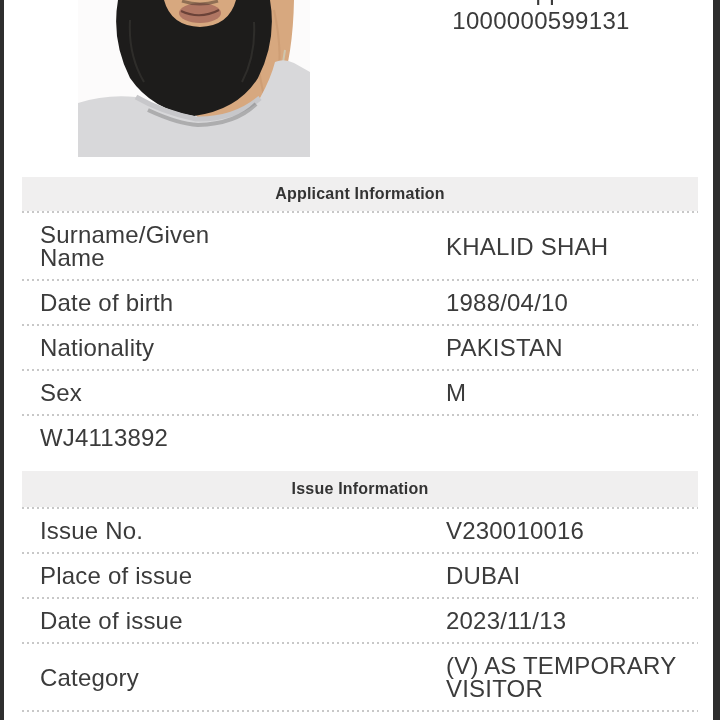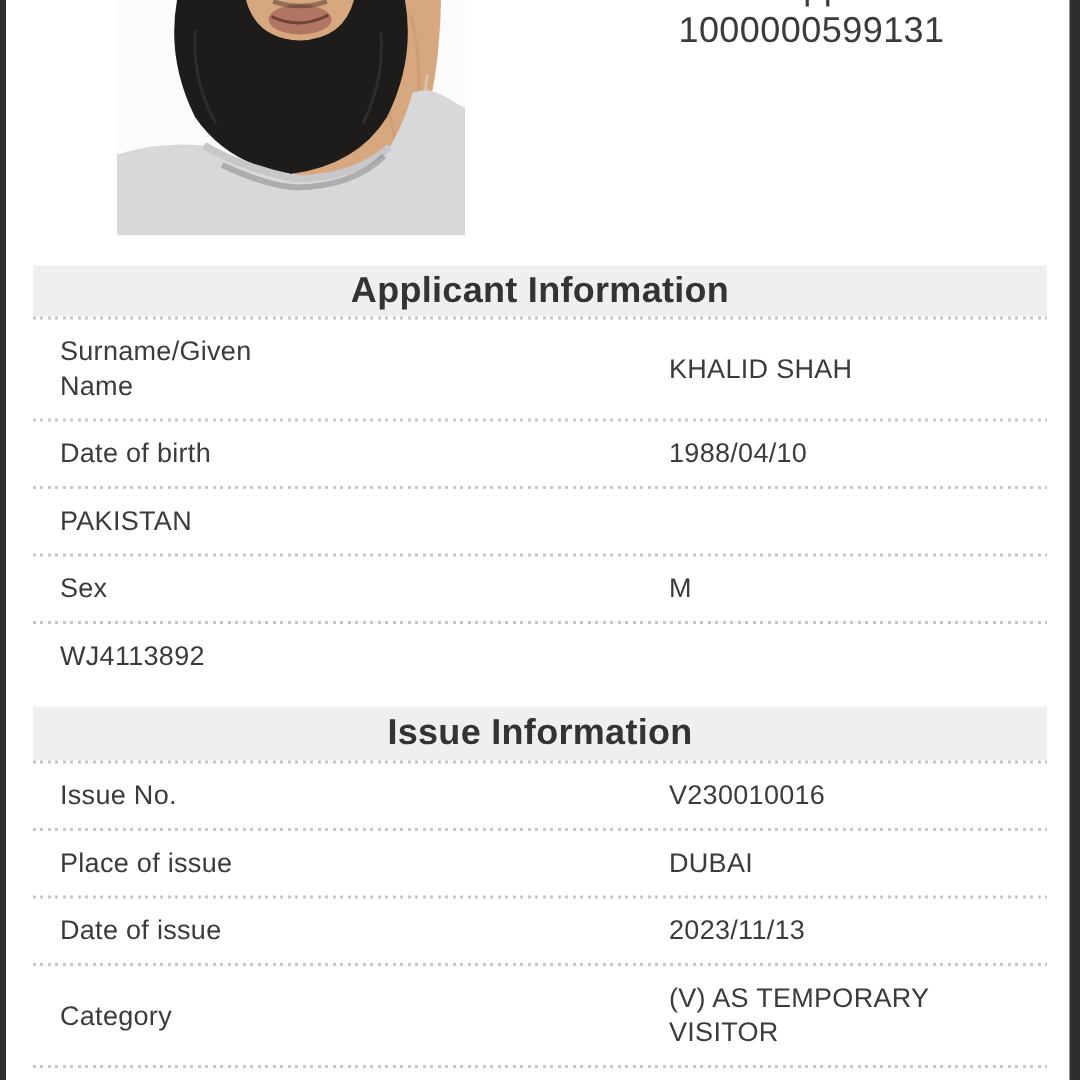--- a/index.html
+++ b/index.html
@@ -22,34 +22,34 @@
   .applicants{
     position:absolute;left:380px;top:-23px;width:322px;
     text-align:center;font-size:24px;line-height:29px;
     color:#3b3b3b;letter-spacing:0.3px;white-space:nowrap;
   }
 
   .content{position:absolute;left:22px;top:177px;width:676px;}
 
   .section-bar{
     background:#f0efef;text-align:center;font-weight:bold;
-    font-size:24px;color:#333333;letter-spacing:0.2px;
+    font-size:16px;color:#333333;letter-spacing:0.2px;
   }
   .bar1{height:34px;line-height:34px;}
   .bar2{height:36px;line-height:36px;}
   .dotline{
     height:2px;
     background-image:repeating-linear-gradient(90deg,#c8c8c8 0,#c8c8c8 2px,transparent 2px,transparent 5px);
   }
   .gap{height:12px;}
 
   .row{
     display:flex;align-items:center;
     padding-left:18px;
-    font-size:18px;letter-spacing:0.2px;color:#3b3b3b;
+    font-size:24px;letter-spacing:0.2px;color:#3b3b3b;
   }
   .row .label{width:406px;flex:0 0 406px;line-height:23px;}
   .row .label span{display:inline-block;max-width:160px;}
   .row .value{flex:1;line-height:23px;padding-right:2px;}
   .h66{height:66px;}
   .h43{height:43px;}
 </style>
 </head>
 <body>
 
@@ -98,20 +98,21 @@
     </div>
     <div class="dotline"></div>
 
     <div class="row h43">
       <div class="label"><span>Date of birth</span></div>
       <div class="value">1988/04/10</div>
     </div>
     <div class="dotline"></div>
 
     <div class="row h43">
+      <div class="label"><span>Nationality</span></div>
       <div class="value">PAKISTAN</div>
     </div>
     <div class="dotline"></div>
 
     <div class="row h43">
       <div class="label"><span>Sex</span></div>
       <div class="value">M</div>
     </div>
     <div class="dotline"></div>
 

